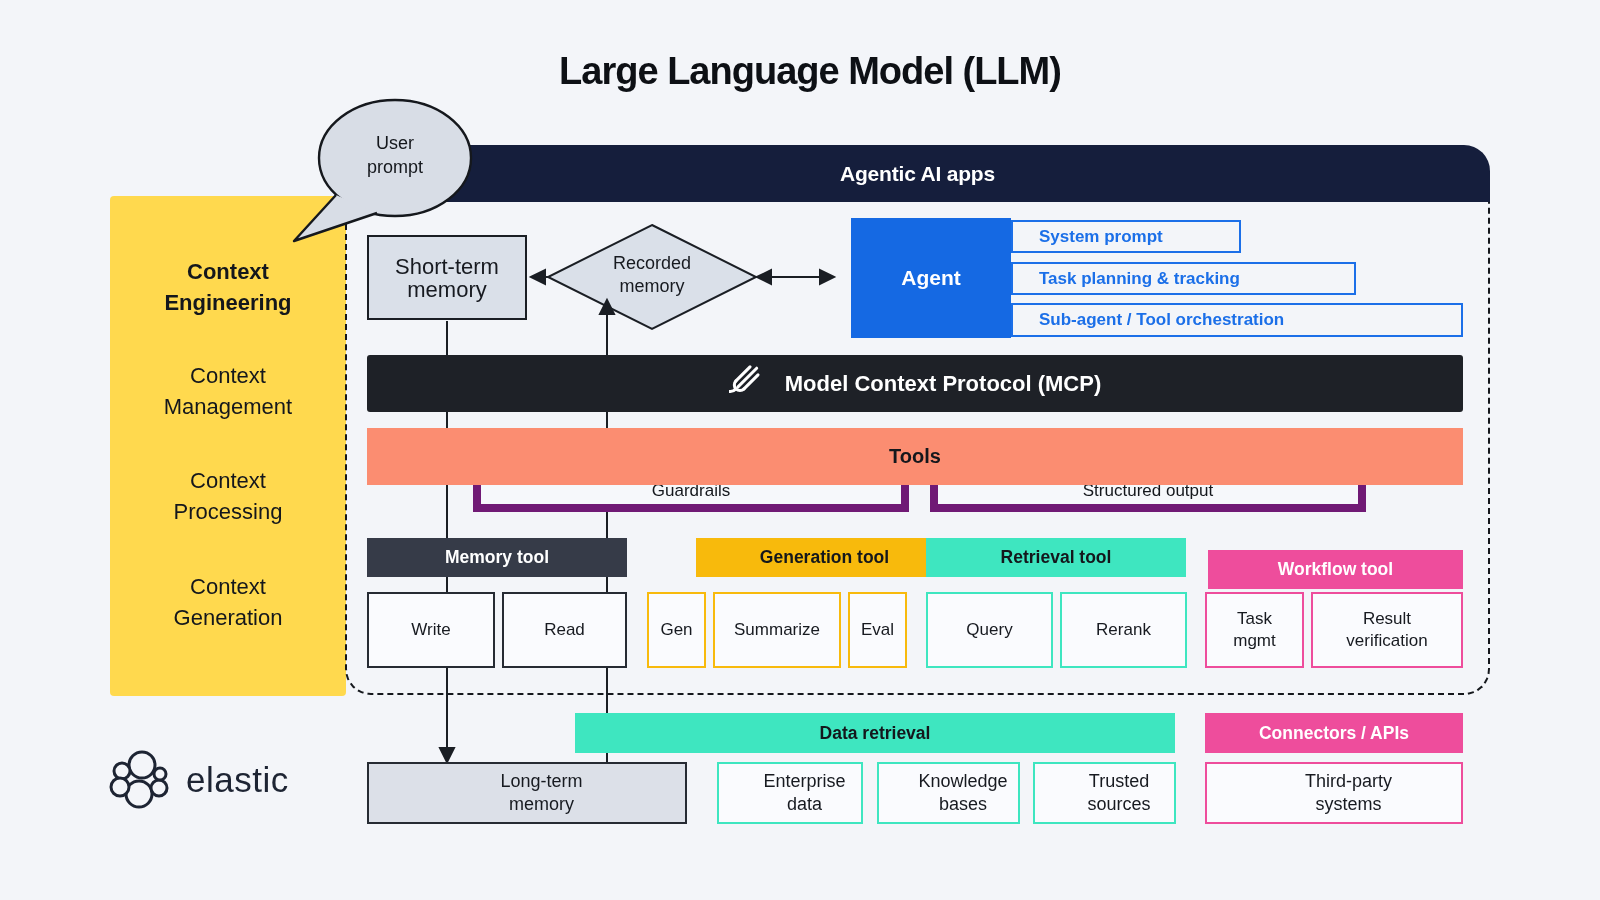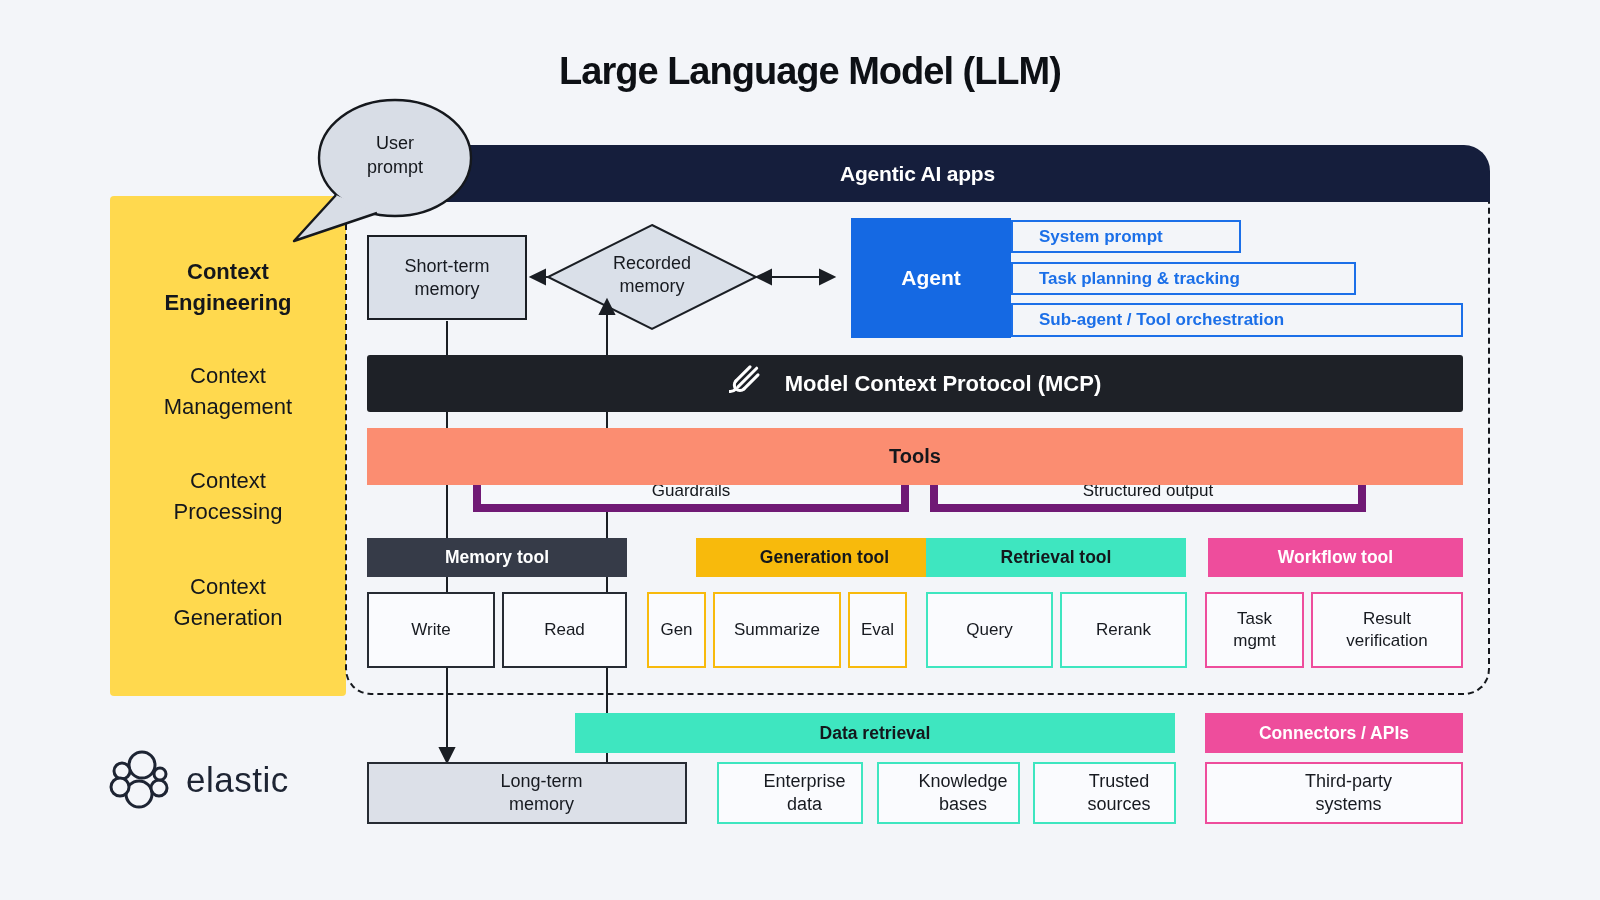--- a/index.html
+++ b/index.html
@@ -28,21 +28,21 @@
               background:#151E3C; border-radius:26px 26px 0 0; z-index:2;
               color:#FFFFFF; font-weight:800; font-size:21px; letter-spacing:-0.2px; }
 
   .dashed-container { left:345px; top:200px; width:1145px; height:495px;
                       border:2px dashed #15181D; border-top:none;
                       border-radius:0 0 26px 26px; z-index:1; }
 
   .lines-svg { left:0; top:0; width:1600px; height:900px; z-index:2; pointer-events:none; }
 
   .graybox { background:#DAE0E9; border:2px solid #1A1E24; z-index:3;
-             font-size:18px; line-height:23px; }
+             font-size:22px; line-height:23px; }
   .short-term { left:367px; top:235px; width:160px; height:85px; }
   .diamond-label { left:570px; top:252px; width:164px; z-index:3;
                    font-size:18px; line-height:23px; text-align:center; }
 
   .agent-box { left:835px; top:218px; width:160px; height:120px;
                background:#1569E3; z-index:3; color:#fff; font-weight:800; font-size:21px;margin-left:16px; }
 
   .bluebox { left:1011px; height:33px; border:2px solid #1B6FE8; color:#1B6FE8;
              z-index:3; display:flex; align-items:center; padding-left:26px;
              font-weight:700; font-size:17px; background:transparent; }
@@ -58,21 +58,21 @@
 
   .wrapper-box { top:470px; height:42px; background:#F6F8FB; border:8px solid #701a75;
                  z-index:3; font-size:17px; color:#14171C; }
   .wrap1 { left:473px; width:436px; }
   .wrap2 { left:930px; width:436px; }
 
   .tool-header { top:538px; height:39px; z-index:4; font-weight:800; font-size:17.5px; }
   .th-memory     { left:367px;  width:260px; background:#363B48; color:#fff; }
   .th-generation { left:648px;  width:257px; background:#F8BA0C; color:#14171C;margin-left:48px; }
   .th-retrieval  { left:926px;  width:260px; background:#3EE6C0; color:#14171C; }
-  .th-workflow   { left:1208px; width:255px; background:#EE4D9C; color:#fff; }
+  .th-workflow   { left:1208px; width:255px; background:#EE4D9C; color:#fff;margin-top:12px; }
 
   .tool-box { top:592px; height:76px; background:#FAFBFE; z-index:3;
               font-size:17px; line-height:22px; }
   .bd-dark  { border:2px solid #262B33; }
   .bd-amber { border:2px solid #F8BA0C; }
   .bd-teal  { border:2px solid #3EE6C0; }
   .bd-pink  { border:2px solid #EE4D9C; }
 
   .bottom-bar { top:713px; height:40px; z-index:3; font-weight:800; font-size:17.5px; }
   .bb-teal { left:575px; width:600px; background:#3EE6C0; color:#14171C; }

